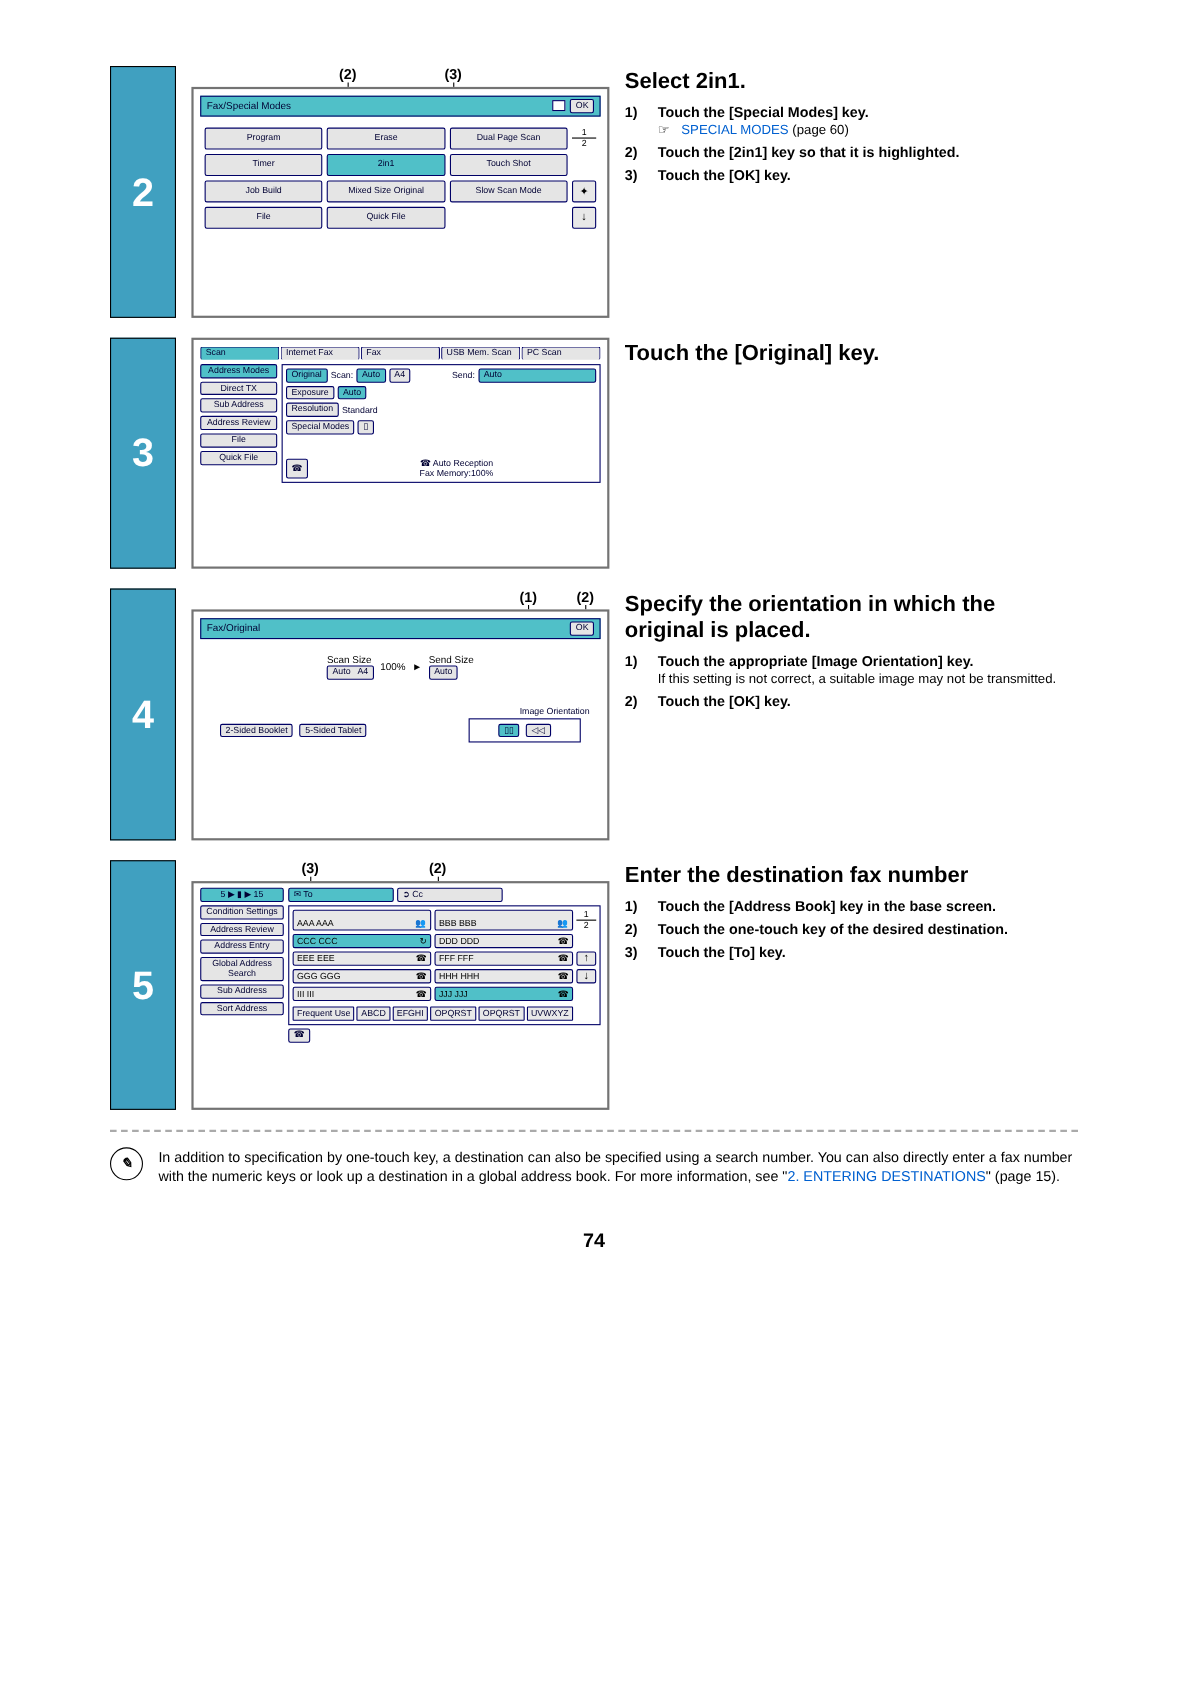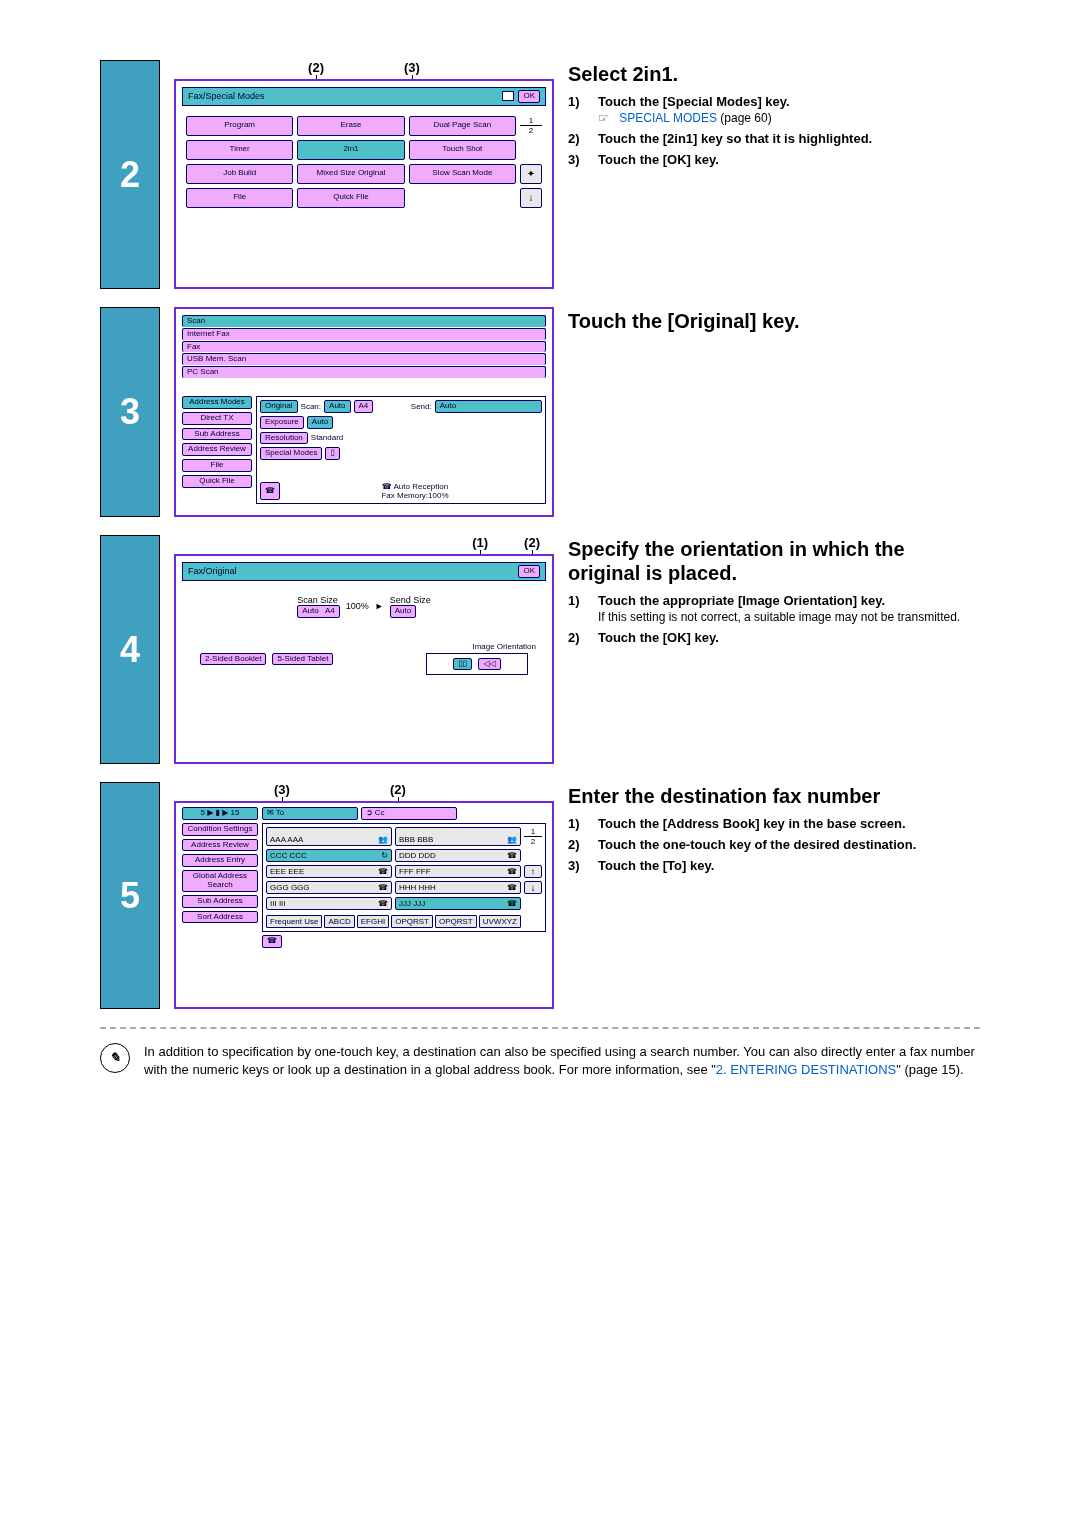--- a/index.html
+++ b/index.html
@@ -25,21 +25,21 @@
     font-size: 36px;
     font-weight: bold;
     display: flex;
     align-items: center;
     justify-content: center;
     border: 1px solid #000;
     min-height: 200px;
     align-self: stretch;
   }
   .screenshot-box {
-    border: 2px solid #6d28d9;
+    border: 2px solid #737373;
     padding: 6px 6px 10px 6px;
     position: relative;
     background: #fff;
     font-size: 9px;
     min-height: 190px;
   }
   .callout-row {
     display: flex;
     justify-content: center;
     gap: 80px;
@@ -63,21 +63,21 @@
     padding: 2px 5px;
     display: flex;
     justify-content: space-between;
     align-items: center;
     font-size: 9px;
     color: #003;
     margin-bottom: 6px;
   }
   .tbtn {
     border: 1px solid #006;
-    background: #f0abfc;
+    background: #e5e5e5;
     padding: 1px 4px;
     font-size: 8px;
     color: #003;
     display: inline-flex;
     align-items: center;
     gap: 2px;
     line-height: 1.1;
     border-radius: 2px;
   }
   .tbtn.sel { background: #50c0c8; }
@@ -96,21 +96,21 @@
     justify-content: center;
     font-size: 10px;
     border-radius: 2px;
   }
   .sidecol {
     display: flex;
     flex-direction: column;
     gap: 3px;
   }
   .sidecol .tbtn { min-width: 60px; text-align: center; justify-content: center; }
-  .tabbar { display: flex; gap: 1px; margin-bottom: 18px; flex-direction: column; }
+  .tabbar { display: flex; gap: 1px; margin-bottom: 4px; }
   .tabbar .tbtn { flex: 1; border-bottom: none; }
   .instr-col { padding-top: 2px; }
   .instr-title {
     font-size: 20px;
     font-weight: bold;
     margin: 0 0 8px 0;
     line-height: 1.2;
   }
   .instr-list {
     list-style: none;
@@ -181,21 +181,21 @@
   .s4size { display: flex; justify-content: center; gap: 6px; align-items: center; font-size: 9px; margin-bottom: 24px; }
   .orient-box {
     border: 1px solid #006;
     padding: 4px;
     display: flex;
     gap: 6px;
     justify-content: center;
     width: 92px;
     margin-left: auto;
   }
-  .s4bottom { display: flex; gap: 6px; align-items: flex-start; padding: 0 8px; }
+  .s4bottom { display: flex; gap: 6px; align-items: center; padding: 0 8px; }
   
   .s5body { display: flex; gap: 4px; }
   .s5list {
     flex: 1;
     border: 1px solid #006;
     padding: 3px;
     display: grid;
     grid-template-columns: 1fr 1fr 18px;
     gap: 3px;
   }
@@ -530,13 +530,14 @@
 
   <hr class="divider-dotted">
 
   <div class="note-row">
     <div class="note-icon">✎</div>
     <div>
       <span>In addition to specification by one-touch key, a destination can also be specified using a search number. You can also directly enter a fax number with the numeric keys or look up a destination in a global address book. For more information, see "</span><span class="instr-link">2. ENTERING DESTINATIONS</span><span>" (page 15).</span>
     </div>
   </div>
 
+  <div class="page-num">74</div>
 </div>
 
 </body></html>

